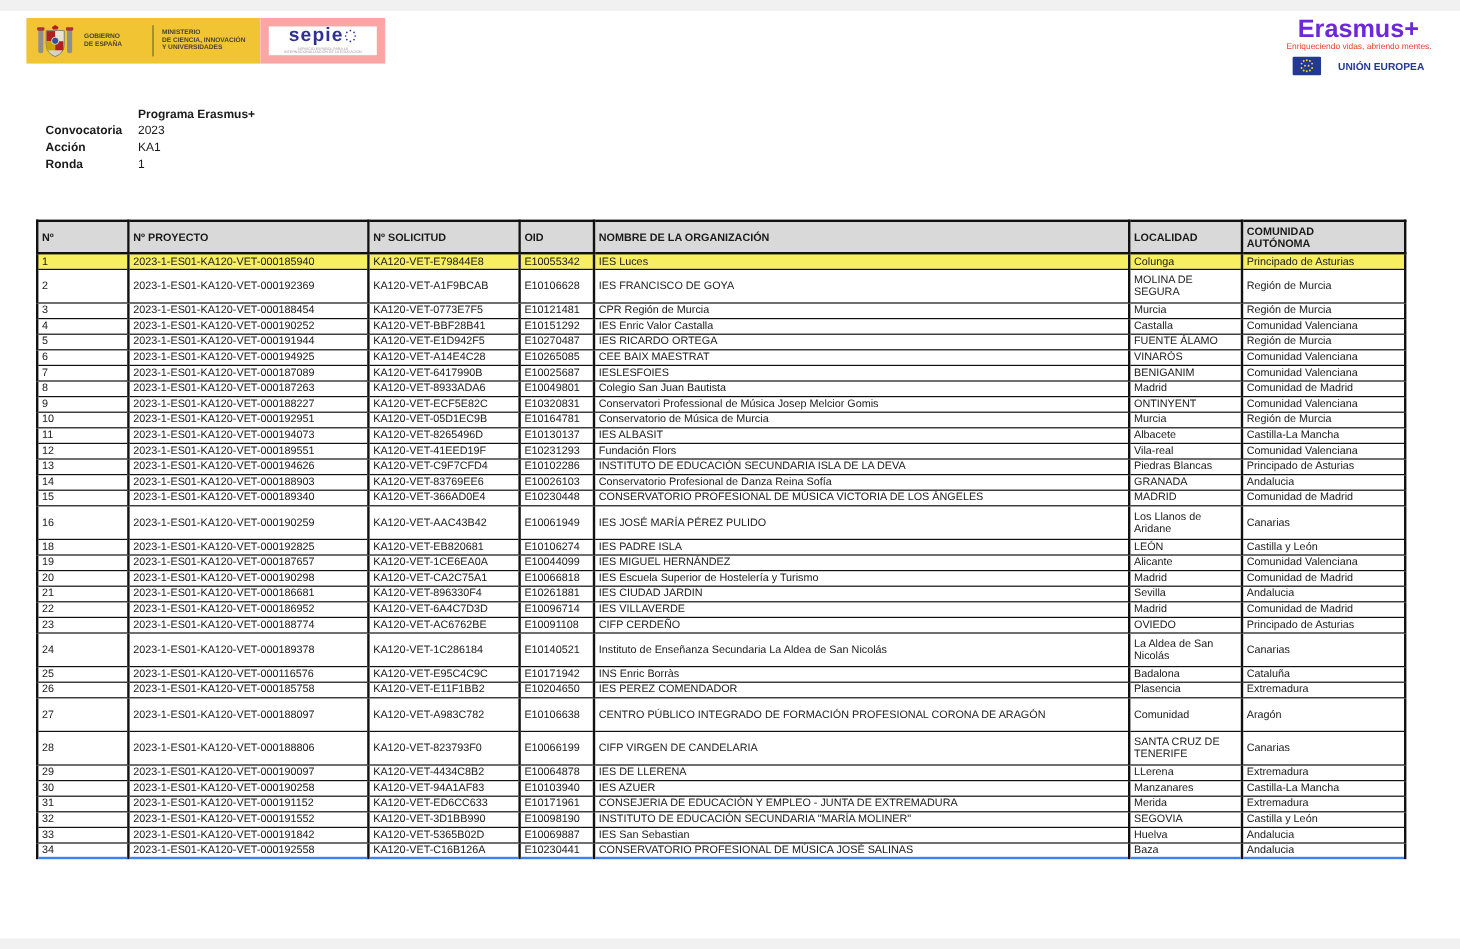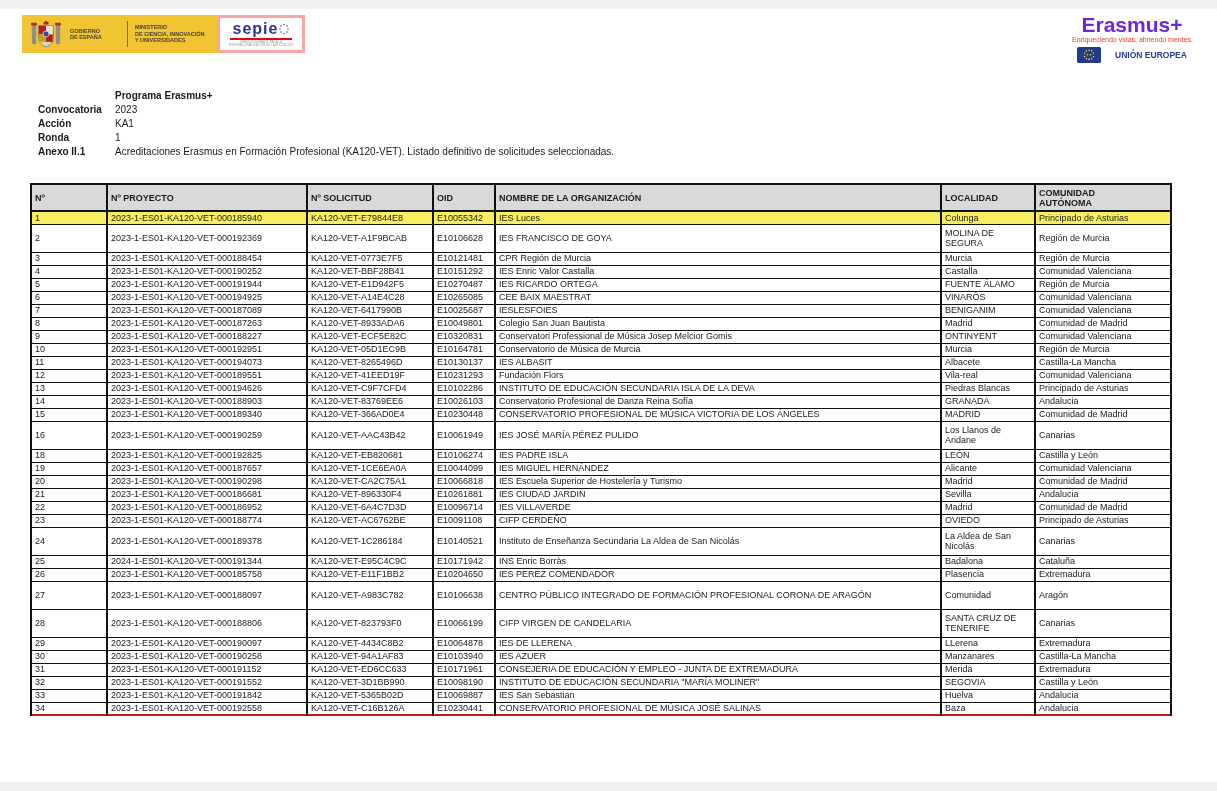--- a/index.html
+++ b/index.html
@@ -14,21 +14,21 @@
 
   
   .gov-logo { position:absolute; left:22px; top:15px; height:38px; display:flex; }
   .gov-yellow { background:#F0C433; display:flex; align-items:center; padding:0 10px 0 8px; }
   .coat { width:32px; height:32px; }
   .gov-text { font-size:5.5px; line-height:6.5px; font-weight:bold; color:#4a4331;
               margin-left:8px; width:50px; white-space:pre-line; }
   .gov-divider { width:1px; height:26px; background:#7a6c2c; margin:0 7px; }
   .min-text { font-size:5.5px; line-height:6.5px; font-weight:bold; color:#4a4331;
               width:72px; white-space:pre-line; }
-  .sepie-box { width:88px; background:#fff; border:3px solid #fca5a5; display:flex;
+  .sepie-box { width:104px; background:#fff; border:7px solid #fca5a5; display:flex;
                flex-direction:column; align-items:center; justify-content:center; overflow:hidden; }
   .sepie-word { font-size:16px; font-weight:bold; color:#2E3192; letter-spacing:1px;
                 line-height:16px; display:flex; align-items:center; }
   .sepie-stars { margin-left:1px; }
   .sepie-line { width:62px; height:2px; background:#E30613; margin:1px 0; }
   .sepie-sub { font-size:6px; line-height:5.5px; color:#9a9a9a; transform:scale(0.5);
                transform-origin:center top; width:130px; text-align:center; height:6px; }
 
   .erasmus { position:absolute; left:1072px; top:14px; width:120px; text-align:center; }
   .erasmus-title { font-size:21px; line-height:21px; font-weight:bold; color:#6d28d9; }
@@ -39,21 +39,21 @@
   
   .meta { position:absolute; left:38px; top:89px; font-size:10px; line-height:14px; }
   .meta-row { display:flex; }
   .meta-label { display:inline-block; width:77px; font-weight:bold; }
   .meta-value { white-space:nowrap; }
   .meta-value.bold { font-weight:bold; }
 
   
   .tbl-wrap { position:absolute; left:30px; top:183px; width:1140px; }
   table { border-collapse:collapse; table-layout:fixed; width:1140px;
-          font-size:9px; border:2px solid #b91c1c; }
+          font-size:9px; border:2px solid #3b82f6; }
   th { border:2px solid #111; background:#D9D9D9; font-weight:bold; text-align:left;
        height:27px; padding:1px 3px; vertical-align:middle; overflow:hidden; }
   td { border:1px solid #111; border-left-width:2px; border-right-width:2px;
        height:13px; line-height:10.5px; padding:0 3px; vertical-align:middle; overflow:hidden; }
   tr.tall td { height:28px; }
   tr.hl td { background:#F7EE60; }
   th .narrow { display:inline-block; width:80px; line-height:10px; }
 </style>
 </head>
 <body>
@@ -140,24 +140,20 @@
       <span class="meta-value">2023</span>
     </div>
     <div class="meta-row">
       <span class="meta-label">Acción</span>
       <span class="meta-value">KA1</span>
     </div>
     <div class="meta-row">
       <span class="meta-label">Ronda</span>
       <span class="meta-value">1</span>
     </div>
-    <div class="meta-row">
-      <span class="meta-label">Anexo II.1</span>
-      <span class="meta-value">Acreditaciones Erasmus en Formación Profesional (KA120-VET). Listado definitivo de solicitudes seleccionadas.</span>
-    </div>
   </div>
 
   <div class="tbl-wrap">
     <table>
       <colgroup id="cols">
           <col style="width: 76px;">
           <col style="width: 200px;">
           <col style="width: 126px;">
           <col style="width: 62px;">
           <col style="width: 446px;">
@@ -378,21 +374,21 @@
             <td>24</td>
             <td>2023-1-ES01-KA120-VET-000189378</td>
             <td>KA120-VET-1C286184</td>
             <td>E10140521</td>
             <td>Instituto de Enseñanza Secundaria La Aldea de San Nicolás</td>
             <td>La Aldea de San Nicolás</td>
             <td>Canarias</td>
           </tr>
           <tr>
             <td>25</td>
-            <td>2024-1-ES01-KA120-VET-000191344</td>
+            <td>2023-1-ES01-KA120-VET-000116576</td>
             <td>KA120-VET-E95C4C9C</td>
             <td>E10171942</td>
             <td>INS Enric Borràs</td>
             <td>Badalona</td>
             <td>Cataluña</td>
           </tr>
           <tr>
             <td>26</td>
             <td>2023-1-ES01-KA120-VET-000185758</td>
             <td>KA120-VET-E11F1BB2</td>

